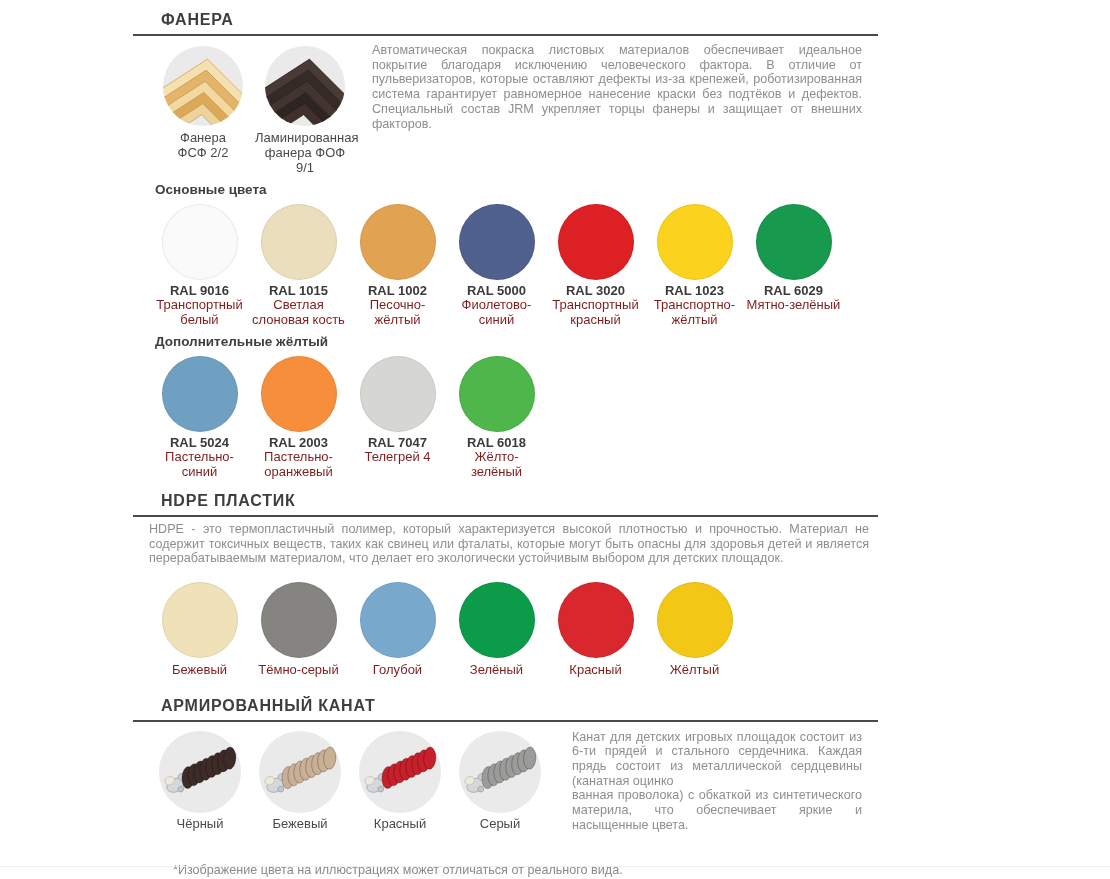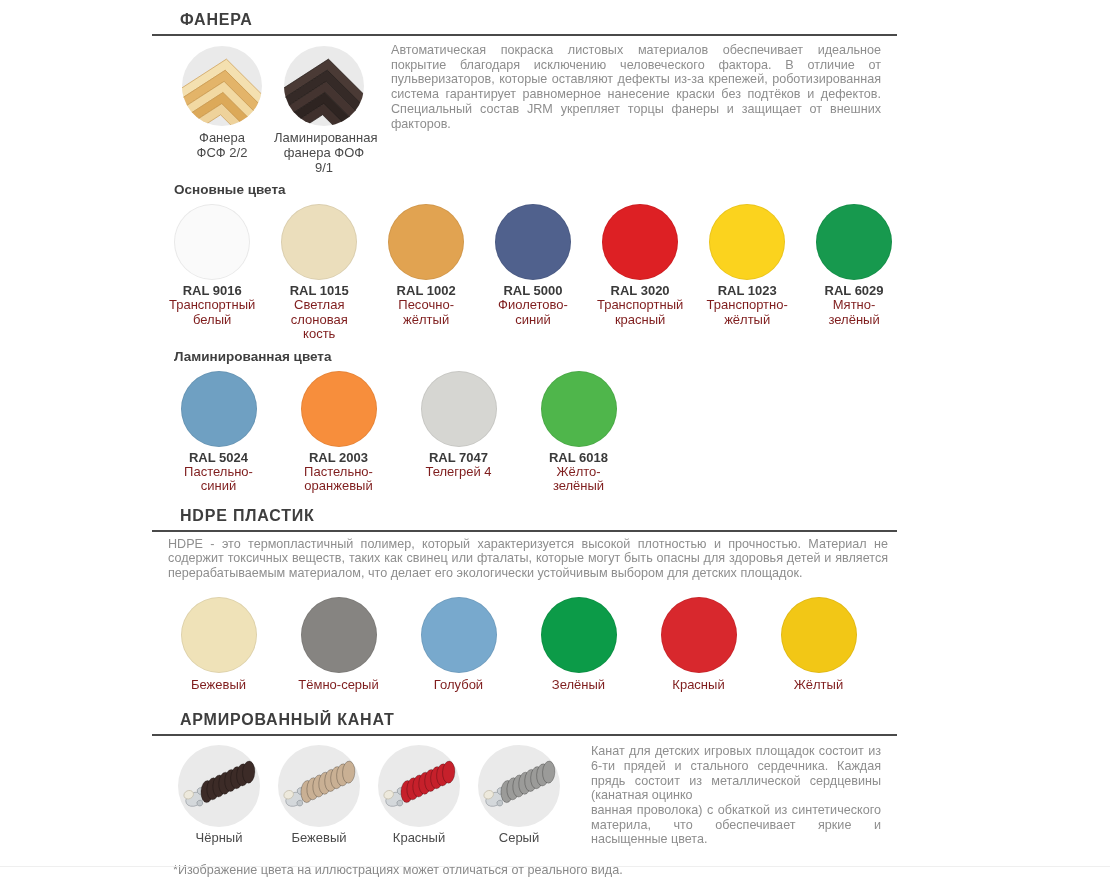--- a/index.html
+++ b/index.html
@@ -4,21 +4,21 @@
 <style>
   html,body{margin:0;padding:0;}
   body{
     width:1110px;height:879px;
     background:#ffffff;
     font-family:"Liberation Sans", sans-serif;
     position:relative;
     overflow:hidden;
     color:#3f3f3f;
   }
-  .content{position:absolute;left:152px;top:0;width:745px;}
+  .content{position:absolute;left:133px;top:0;width:745px;}
   .section{margin:0;}
   .section-title{
     font-size:16px;font-weight:bold;letter-spacing:0.8px;
     color:#3e3e3e;padding-left:28px;margin:0;line-height:20px;
   }
   .rule{border:none;border-top:2px solid #4a4a4a;margin:4px 0 0 0;}
   .body-text{
     font-size:12.6px;line-height:14.7px;color:#8e8e8e;
     text-align:justify;margin:16px;
   }
@@ -27,21 +27,21 @@
   .s1-body{display:flex;}
   .materials{width:223px;flex:none;display:flex;gap:2px;padding-left:20px;box-sizing:border-box;margin-top:10px;}
   .material{width:100px;margin:0;text-align:center;}
   .material-circle{width:80px;height:80px;margin:0 auto;}
   .material-caption{font-size:13px;line-height:15px;color:#4a4a4a;margin-top:4px;white-space:pre-line;}
   .plywood-desc{flex:1;margin-top:7px;}
   .subheading{
     font-size:13.5px;font-weight:bold;color:#3f3f3f;
     padding-left:22px;margin:7px 0 7px 0;line-height:15px;
   }
-  .swatch-row{display:flex;padding-left:17px;gap:21px;}
+  .swatch-row{display:flex;padding-left:17px;}
   .swatch{width:99px;text-align:center;}
   .swatch-circle{
     width:76px;height:76px;border-radius:50%;margin:0 auto;
     box-shadow:inset 0 0 0 1px rgba(0,0,0,0.07);
   }
   .swatch-code{font-size:13px;font-weight:bold;color:#3a3a3a;margin-top:4px;line-height:14px;}
   .swatch-name{font-size:13px;line-height:14.5px;color:#7f1d1d;white-space:pre-line;}
   .hdpe-name{margin-top:5px;}
   
   .s2-title{margin-top:12px;}
@@ -160,21 +160,21 @@
         <div class="swatch-name">Транспортно-
 жёлтый</div>
       </div>
       <div class="swatch">
         <div class="swatch-circle" style="background-color: rgb(23, 153, 78);"></div>
         <div class="swatch-code">RAL 6029</div>
         <div class="swatch-name">Мятно-зелёный</div>
       </div>
     </div>
 
-    <div class="subheading">Ламинированная цвета</div>
+    <div class="subheading">Дополнительные жёлтый</div>
 
     <div class="swatch-row">
       <div class="swatch">
         <div class="swatch-circle" style="background-color: rgb(111, 160, 194);"></div>
         <div class="swatch-code">RAL 5024</div>
         <div class="swatch-name">Пастельно-
 синий</div>
       </div>
       <div class="swatch">
         <div class="swatch-circle" style="background-color: rgb(247, 142, 60);"></div>

